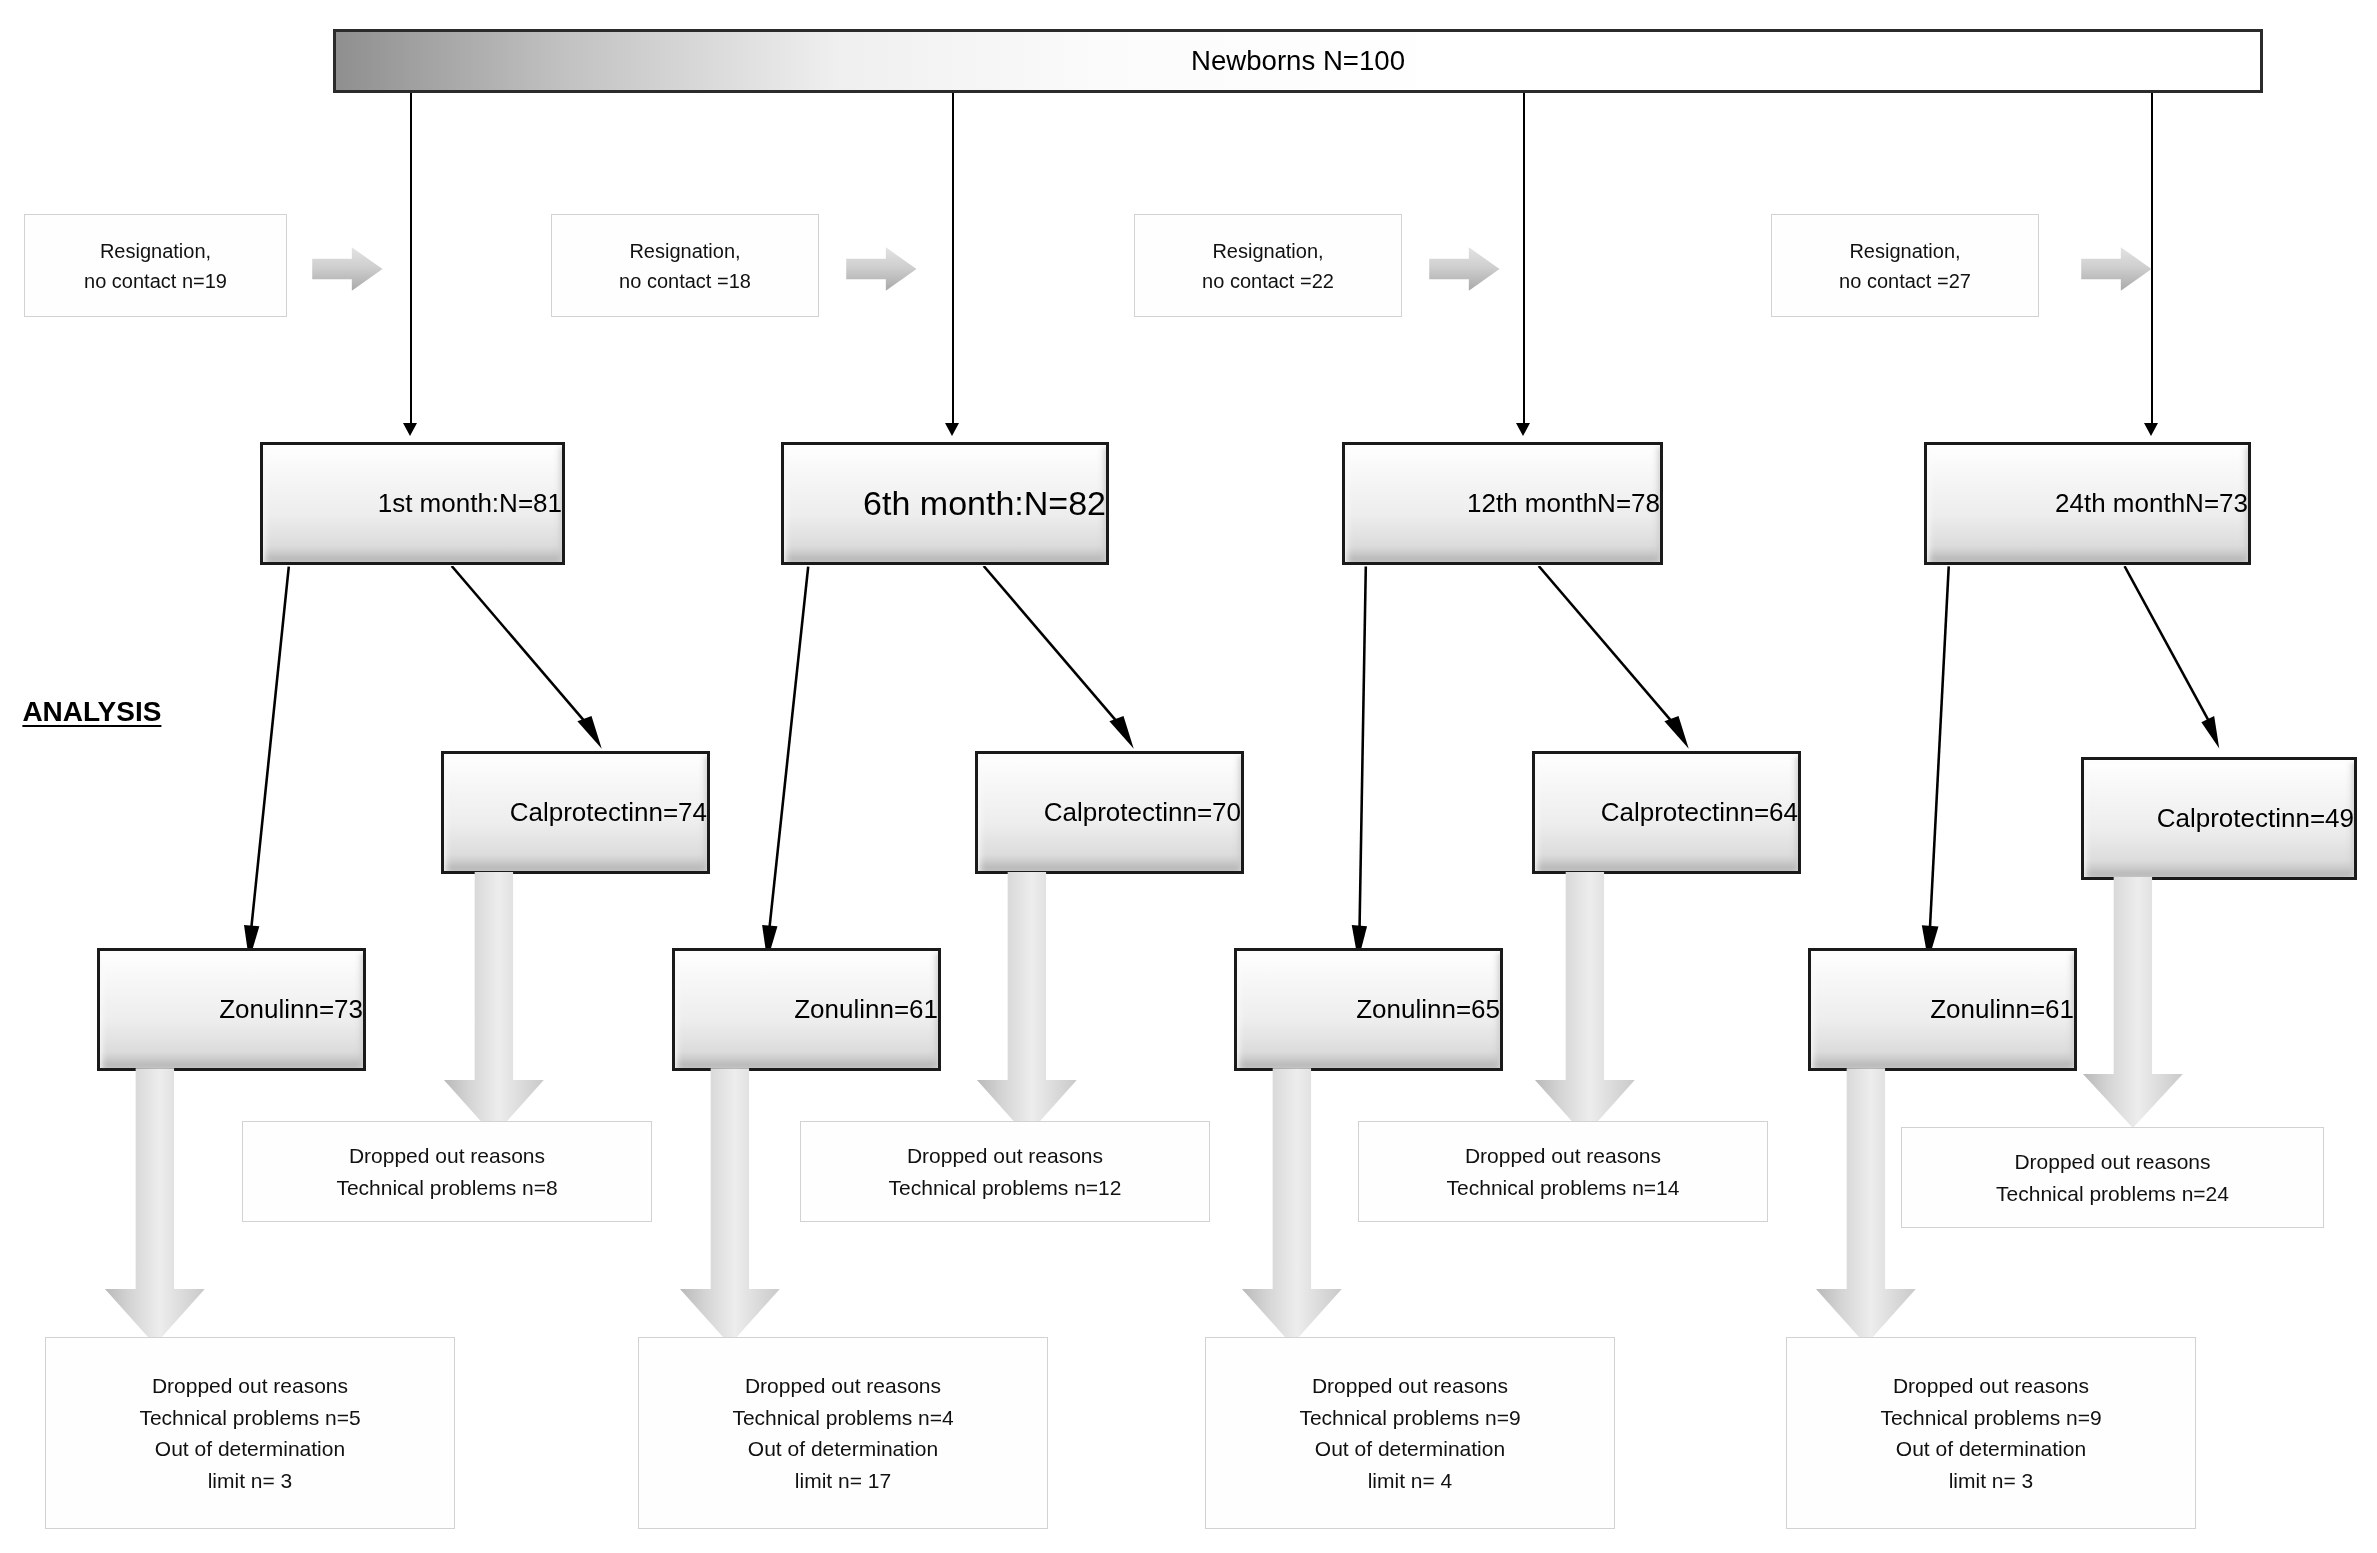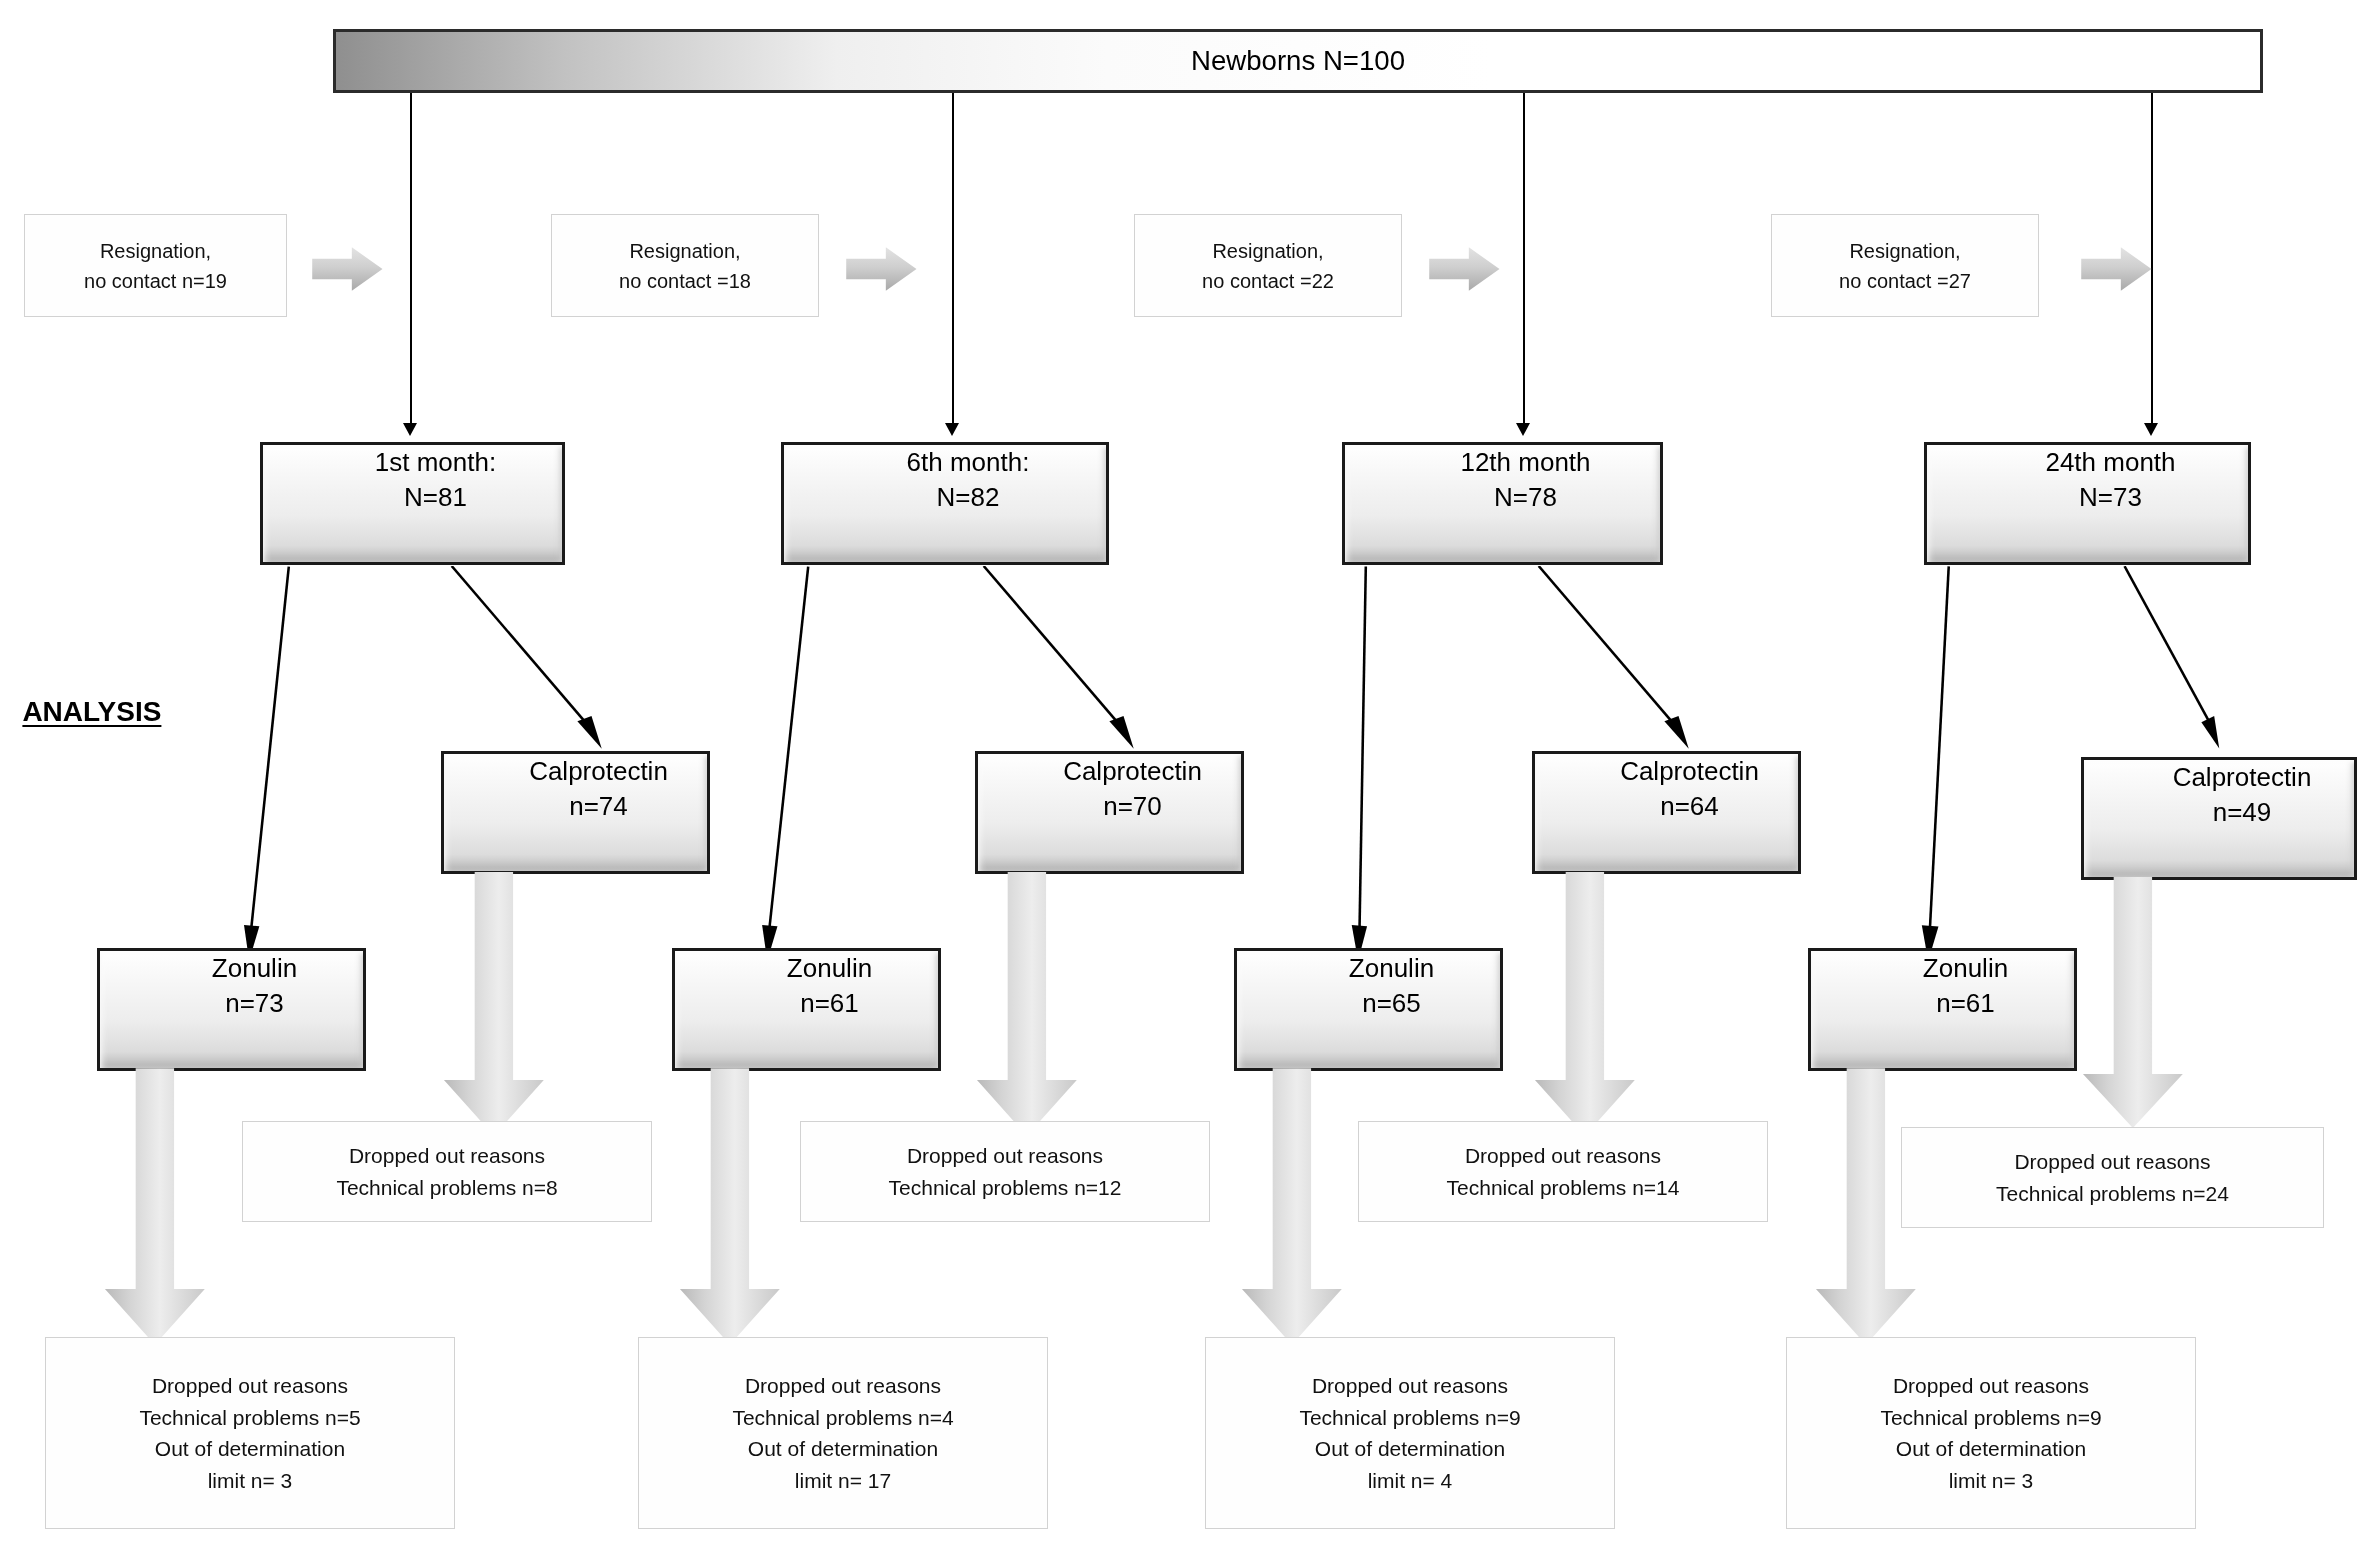--- a/index.html
+++ b/index.html
@@ -30,23 +30,22 @@
         #f2f2f2 42%,
         #ededed 60%,
         #dcdcdc 86%,
         #b8b8b8 100%);
     box-shadow:
       inset 0 4.5px 5.8px -2.6px #ffffff,
       inset 4.5px 0 7px -3.2px #ffffff,
       inset -5.1px 0 7.7px -3.8px #c9c9c9,
       inset 0 -6.4px 7.7px -3.8px #b5b5b5;
     display: flex;
-    flex-direction: column;
     align-items: center;
-    justify-content: flex-start;
+    justify-content: flex-end;
     text-align: center;
     color: #000000;
     line-height: 1.34;
     padding-left: 46px;
   }
   .node .ln { display: block; white-space: nowrap; }
 
   .banner {
     position: absolute;
     box-sizing: border-box;
@@ -206,21 +205,21 @@
           <stop offset="100%" stop-color="#a9a9a9"></stop>
       </linearGradient>
     </defs>
     <path d="M0,20 L62,20 L62,2 L110,36 L62,70 L62,52 L0,52 Z" fill="url(#gr4)"></path>
   </svg>
 
   <div class="node" style="left:260px; top:442px; width:305px; height:123px; font-size:26px;">
     <span class="ln">1st month:</span>
     <span class="ln">N=81</span>
   </div>
-  <div class="node" style="left:781px; top:442px; width:328px; height:123px; font-size:26px;">
+  <div class="node" style="left:781px; top:442px; width:328px; height:123px; font-size:34px;">
     <span class="ln">6th month:</span>
     <span class="ln">N=82</span>
   </div>
   <div class="node" style="left:1342px; top:442px; width:321px; height:123px; font-size:26px;">
     <span class="ln">12th month</span>
     <span class="ln">N=78</span>
   </div>
   <div class="node" style="left:1924px; top:442px; width:327px; height:123px; font-size:26px;">
     <span class="ln">24th month</span>
     <span class="ln">N=73</span>

